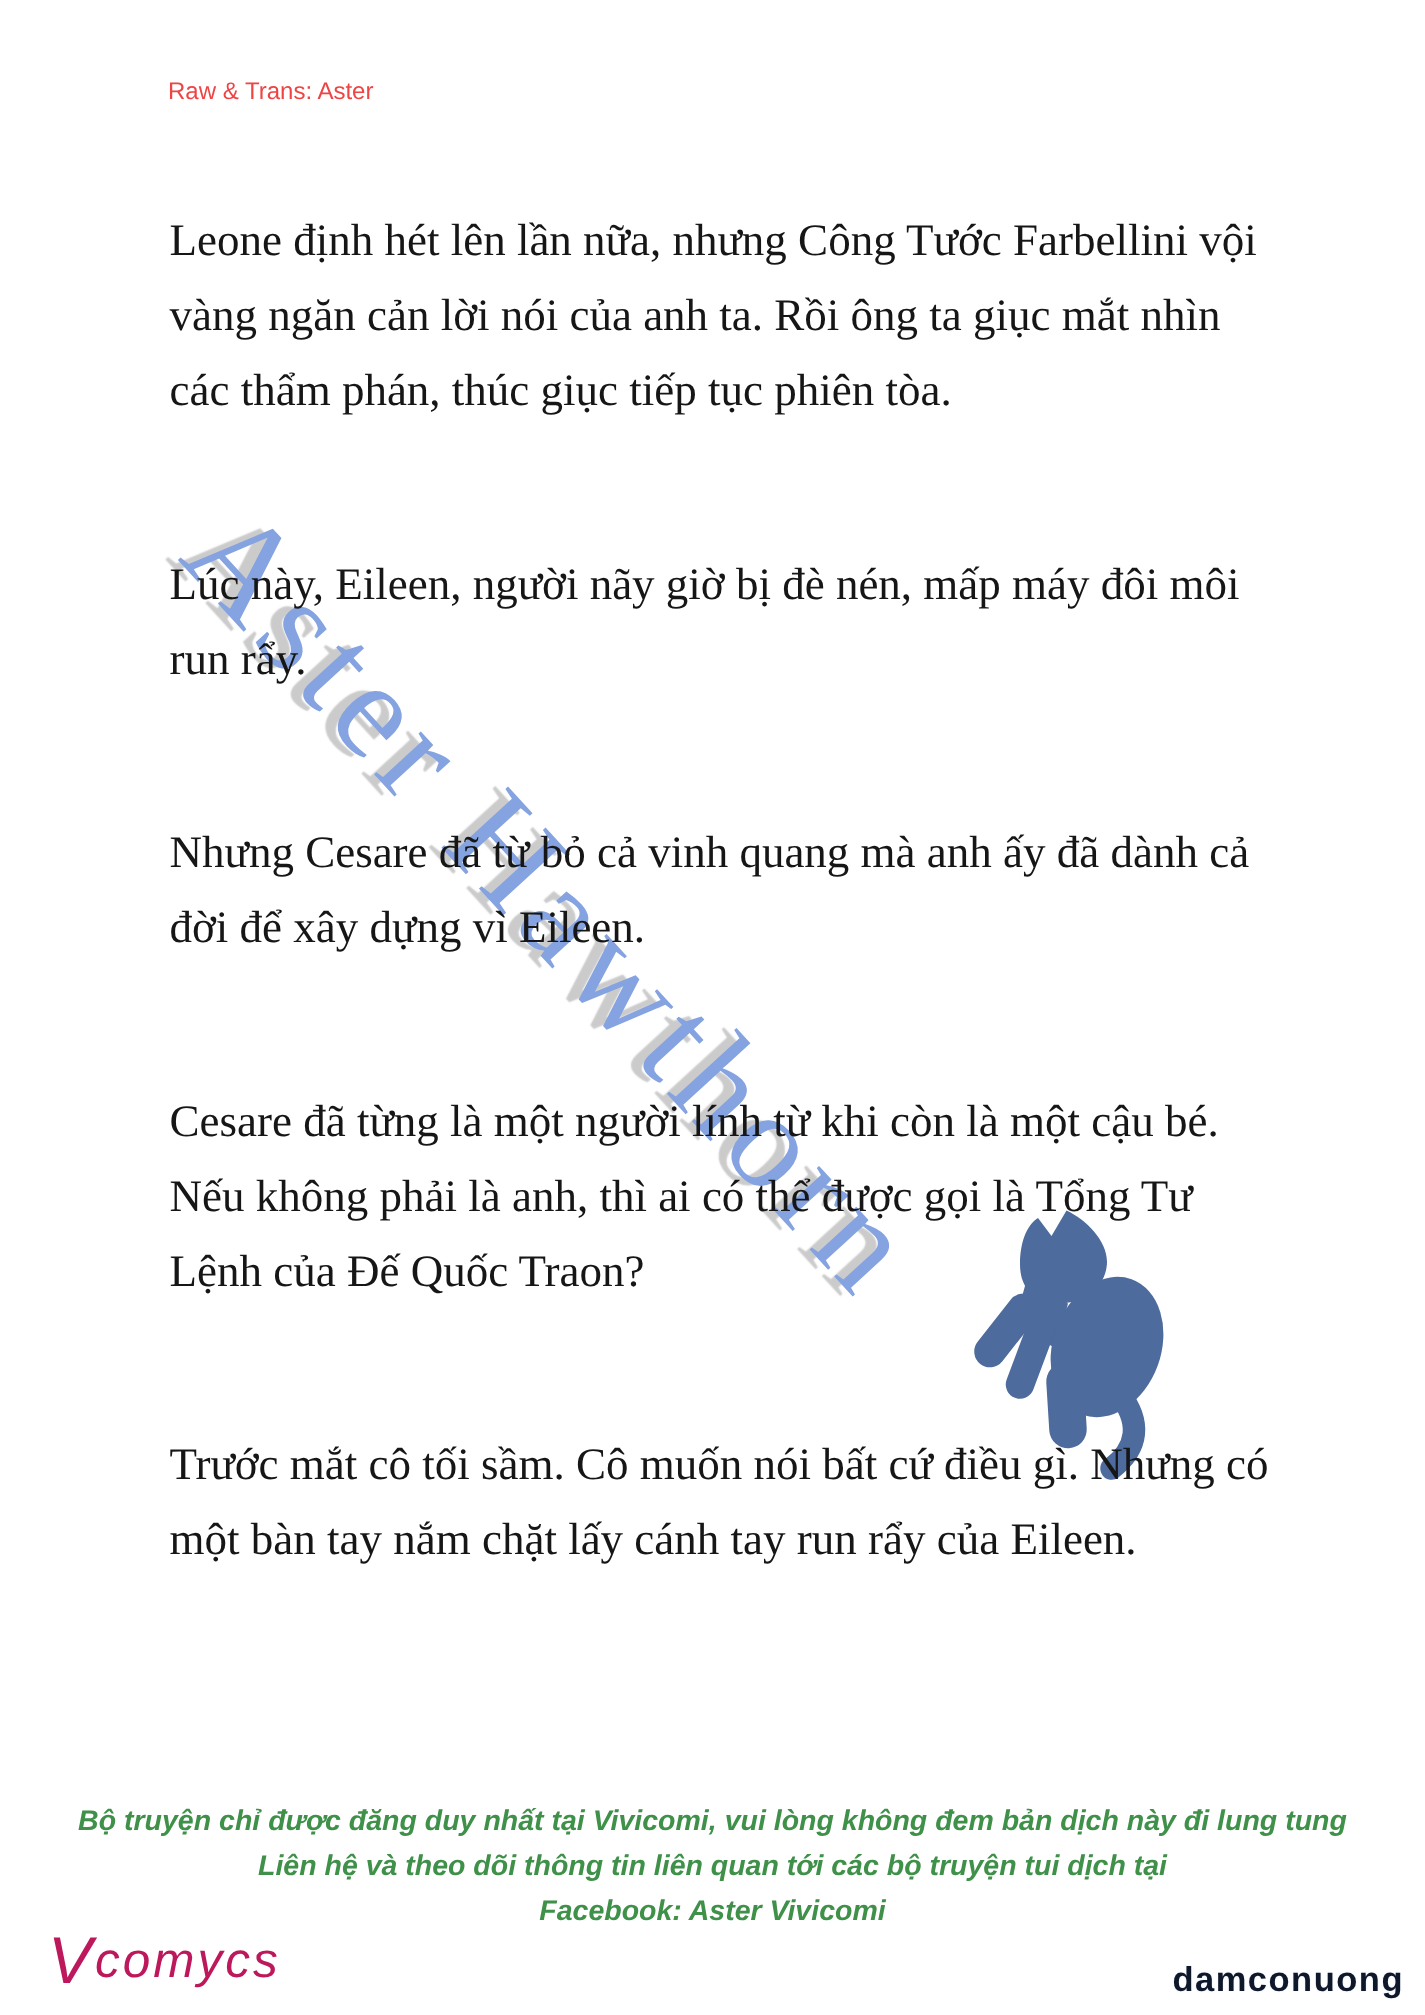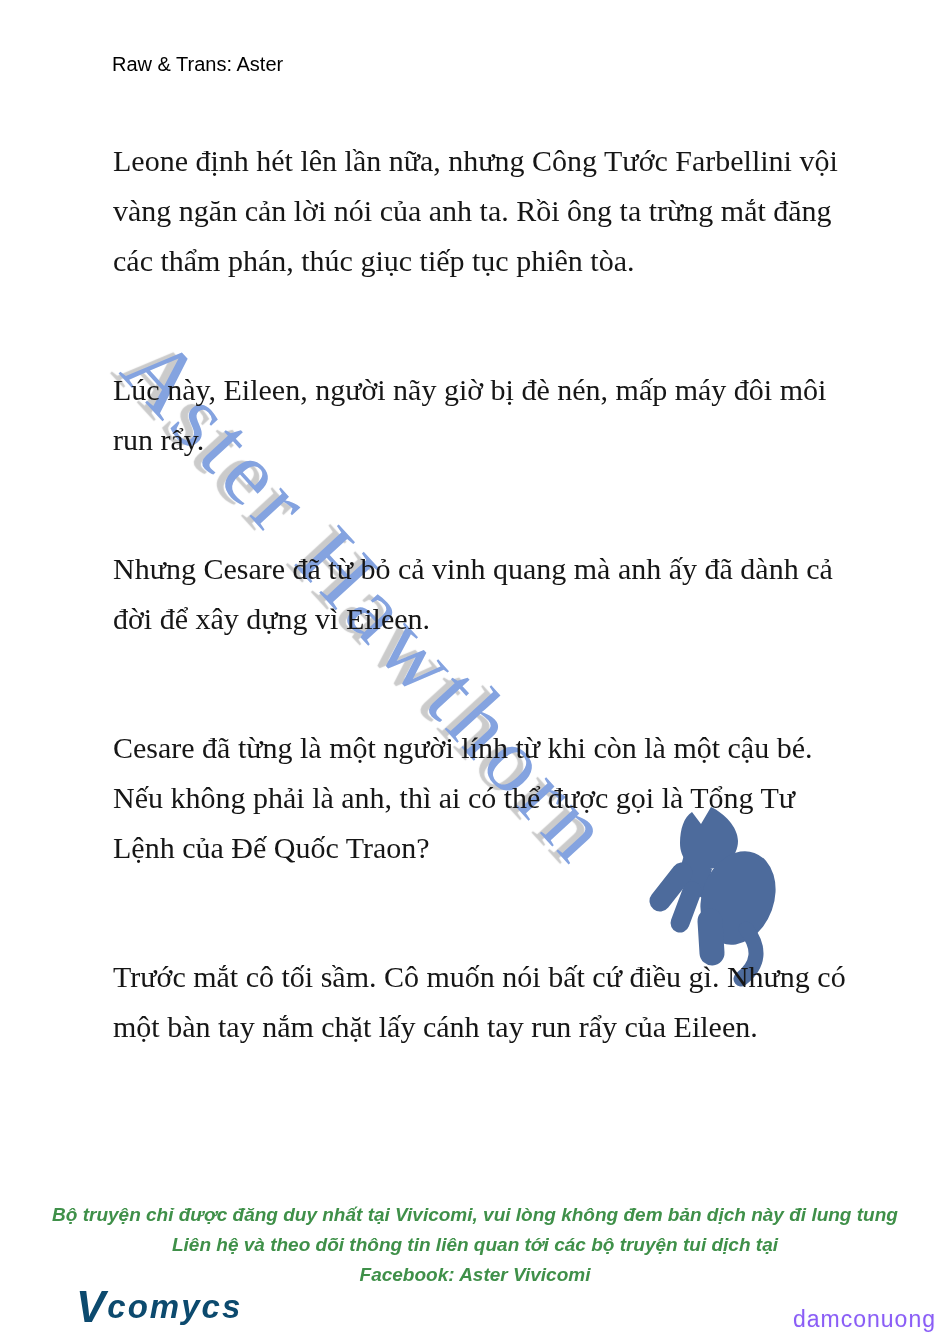--- a/index.html
+++ b/index.html
@@ -6,21 +6,21 @@
   .page{
     position:relative;
     width:950px;height:1343px;
     background:#ffffff;
     overflow:hidden;
     font-family:"Liberation Serif","DejaVu Serif",serif;
   }
   .credit{
     position:absolute;left:112px;top:53px;
     font-family:"Liberation Sans","DejaVu Sans",sans-serif;
-    font-size:20px;color:#000000;
+    font-size:16px;color:#ef4444;
     z-index:3;
   }
   .body-text{
     position:absolute;left:113px;top:100px;width:737px;
     font-size:30px;line-height:50px;color:#161616;
     z-index:2;
     margin-top:36px;
   }
   .para{margin:0 0 79px 0;}
   .para:last-child{margin-bottom:0;}
@@ -45,50 +45,49 @@
     text-align:center;
     font-family:"Liberation Sans","DejaVu Sans",sans-serif;
     font-size:19px;line-height:30px;
     font-weight:bold;font-style:italic;
     color:#3f9049;
     z-index:3;
   }
   .vcomycs{
     position:absolute;left:32px;top:1288px;
     font-family:"Liberation Sans","DejaVu Sans",sans-serif;
-    font-style:italic;font-weight:bold;
+    font-style:italic;font-weight:normal;
     font-size:33px;letter-spacing:2px;
-    color:#0c4a6e;
+    color:#be185d;
     text-shadow:0 0 1px #ffffff;
     z-index:3;
-    margin-left:44px;
   }
   .vcomycs .logo-v{
     font-size:44px;line-height:0;vertical-align:-4px;
   }
   .damconuong{
     position:absolute;right:14px;top:1306px;
     font-family:"Liberation Sans","DejaVu Sans",sans-serif;
-    font-weight:normal;font-size:23px;letter-spacing:1px;
-    color:#8b5cf6;
+    font-weight:bold;font-size:23px;letter-spacing:1px;
+    color:#0f172a;
     text-shadow:0 0 2px #e8f1fb;
     z-index:3;
   }
 </style>
 </head>
 <body>
 
 <div class="page">
 
   <div class="credit">Raw &amp; Trans: Aster</div>
 
   <div class="body-text">
     <div class="para">
       <div class="line">Leone định hét lên lần nữa, nhưng Công Tước Farbellini vội</div>
-      <div class="line">vàng ngăn cản lời nói của anh ta. Rồi ông ta trừng mắt đăng</div>
+      <div class="line">vàng ngăn cản lời nói của anh ta. Rồi ông ta giục mắt nhìn</div>
       <div class="line">các thẩm phán, thúc giục tiếp tục phiên tòa.</div>
     </div>
     <div class="para">
       <div class="line">Lúc này, Eileen, người nãy giờ bị đè nén, mấp máy đôi môi</div>
       <div class="line">run rẩy.</div>
     </div>
     <div class="para">
       <div class="line">Nhưng Cesare đã từ bỏ cả vinh quang mà anh ấy đã dành cả</div>
       <div class="line">đời để xây dựng vì Eileen.</div>
     </div>

